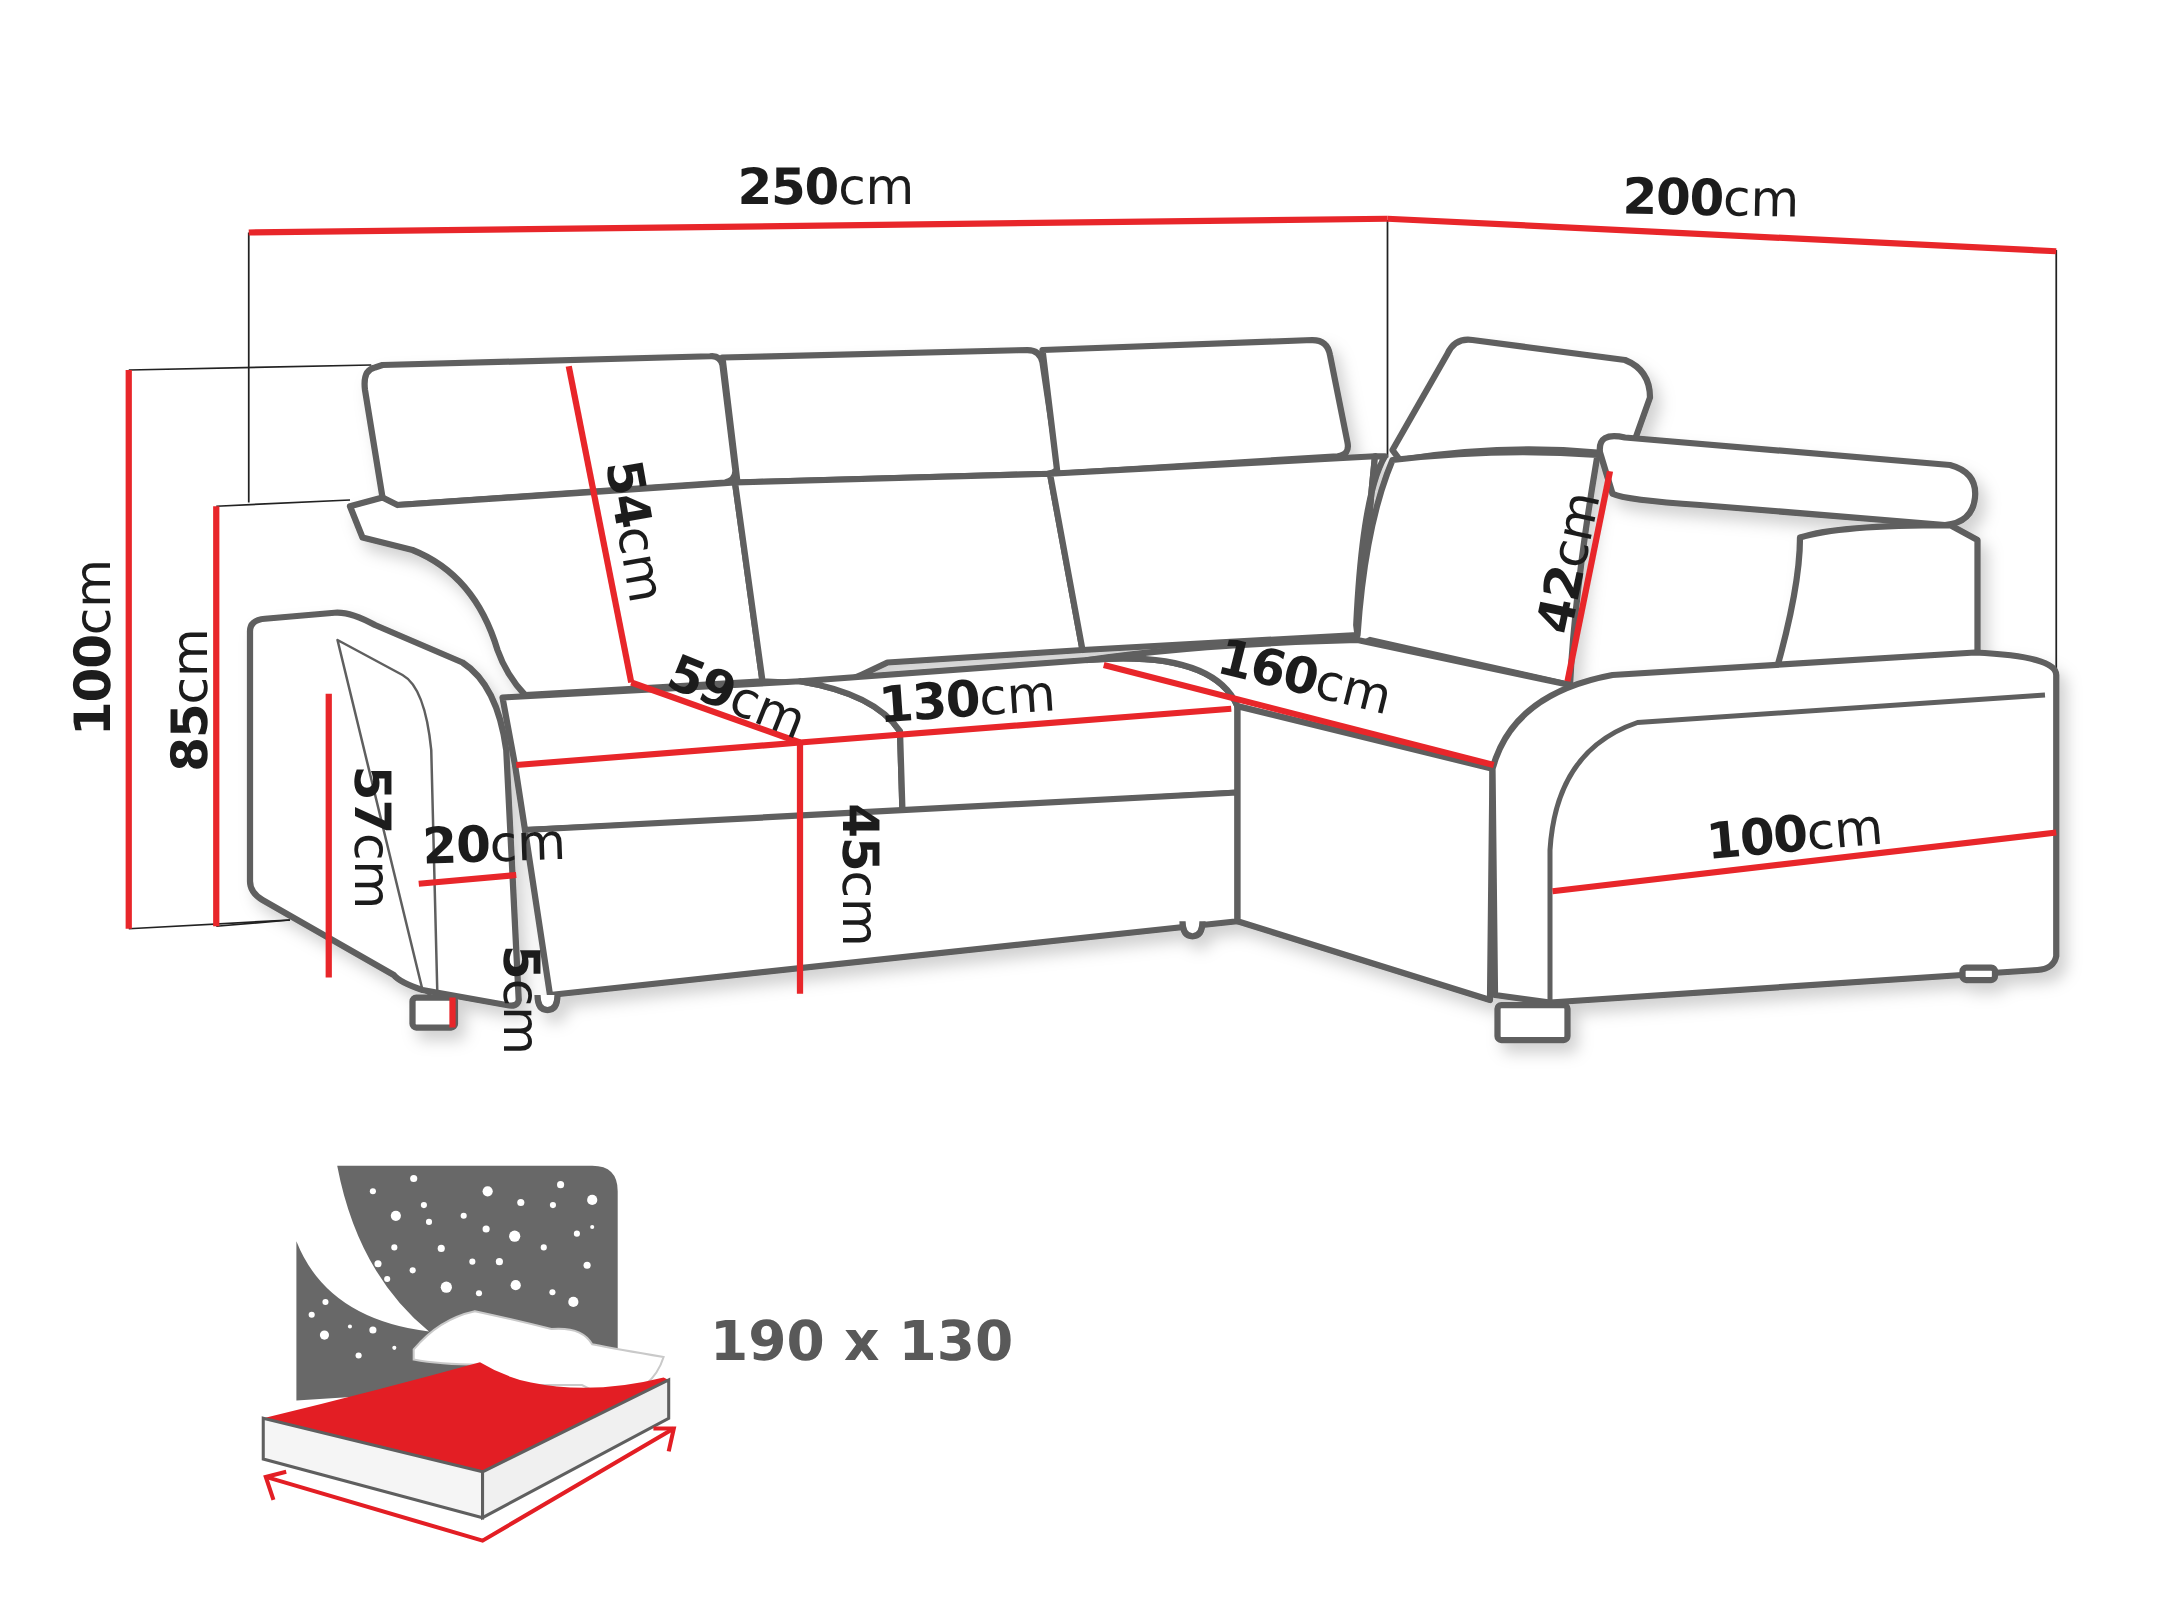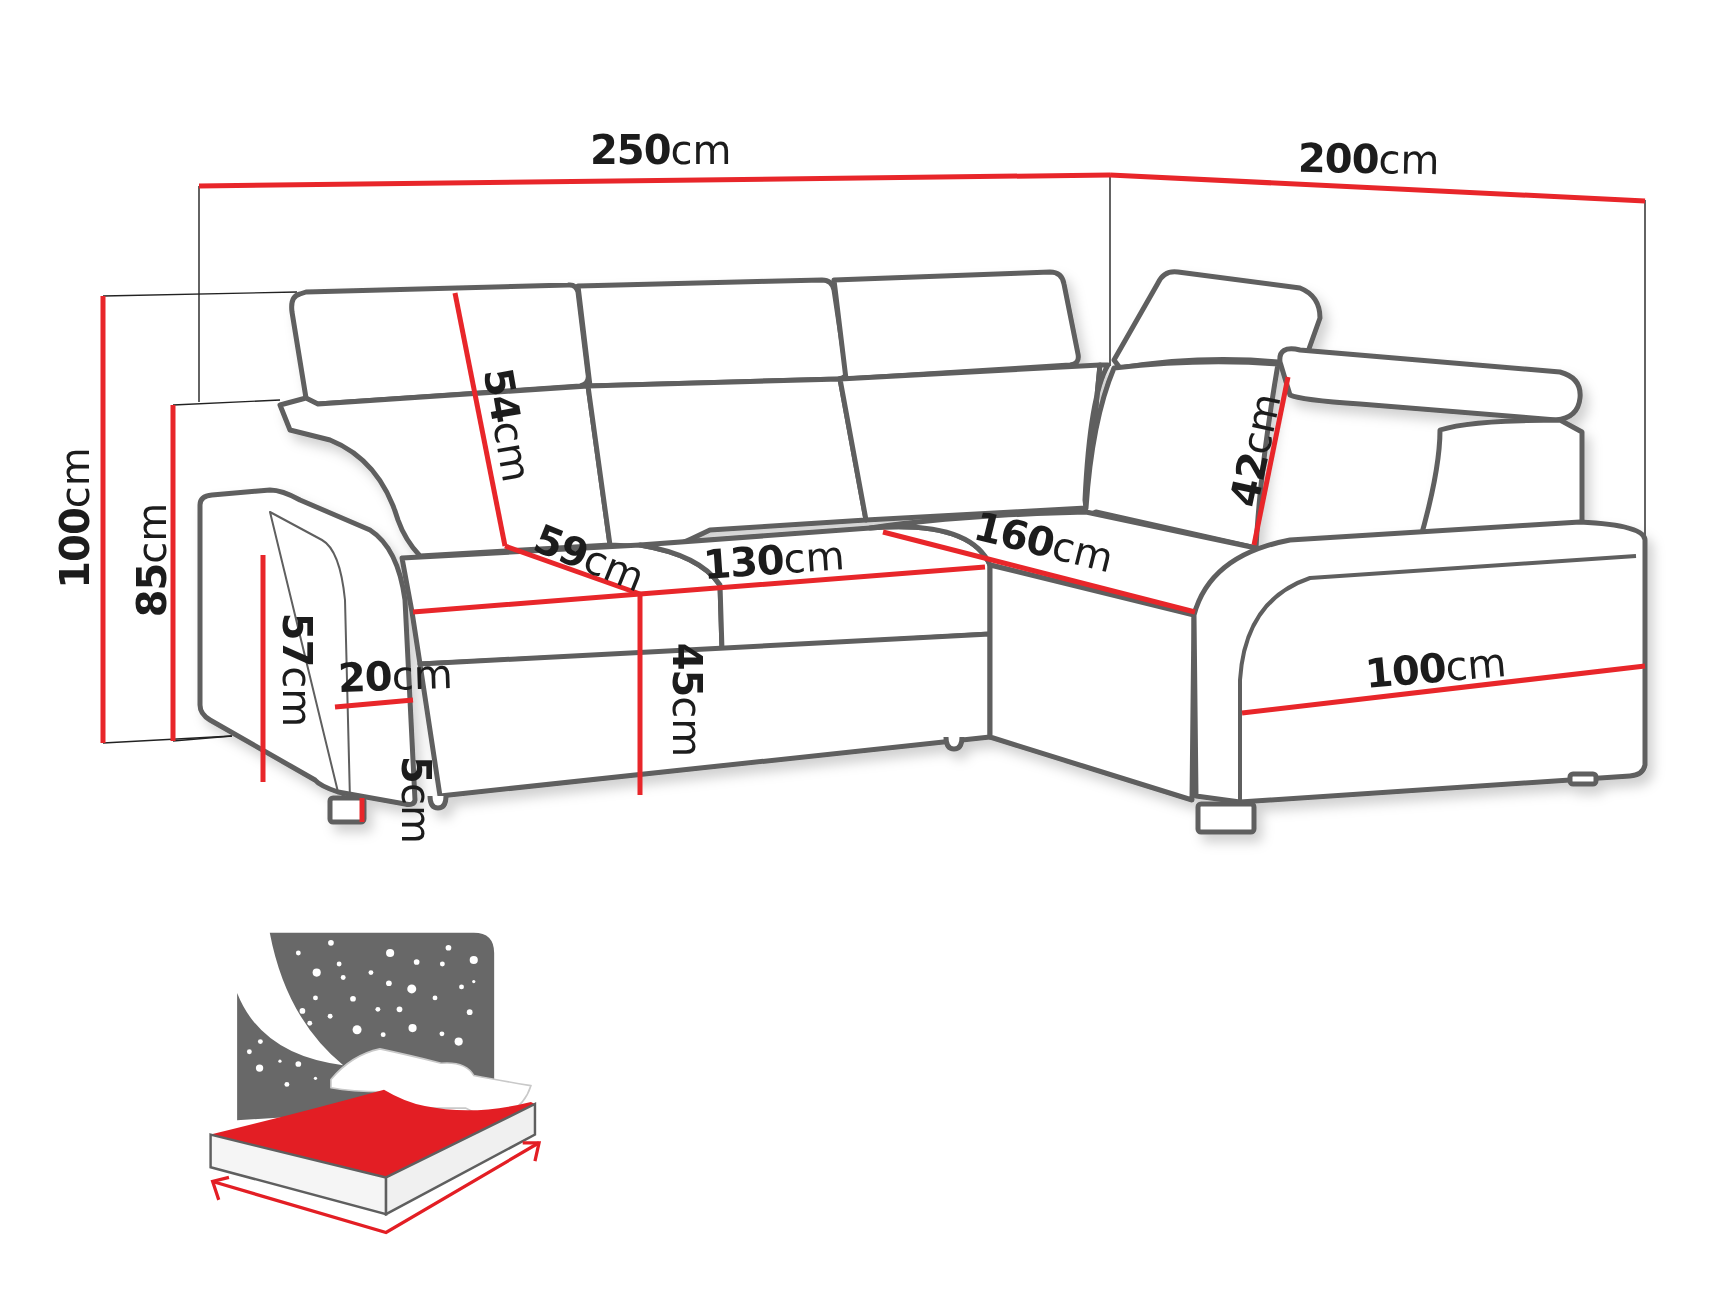--- a/index.html
+++ b/index.html
@@ -149,13 +149,14 @@
   <div class="lbl" style="left:532px;top:538px;transform:rotate(22deg);"><b>59</b><span class="u">cm</span></div>
   <div class="lbl" style="left:703px;top:540px;transform:rotate(-4deg);"><b>130</b><span class="u">cm</span></div>
   <div class="lbl" style="left:973px;top:522px;transform:rotate(14deg);"><b>160</b><span class="u">cm</span></div>
   <div class="lbl" style="left:1198px;top:430px;transform:rotate(-78deg);"><b>42</b><span class="u">cm</span></div>
   <div class="lbl" style="left:240px;top:650px;transform:rotate(90deg);"><b>57</b><span class="u">cm</span></div>
   <div class="lbl" style="left:338px;top:656px;transform:rotate(-2deg);"><b>20</b><span class="u">cm</span></div>
   <div class="lbl" style="left:630px;top:680px;transform:rotate(90deg);"><b>45</b><span class="u">cm</span></div>
   <div class="lbl" style="left:372px;top:780px;transform:rotate(90deg);"><b>5</b><span class="u">cm</span></div>
   <div class="lbl" style="left:1365px;top:648px;transform:rotate(-5deg);"><b>100</b><span class="u">cm</span></div>
 
+  <div class="bedtext" style="left:568px;top:1048px;">190 x 130</div>
 </div>
 
 </body></html>

